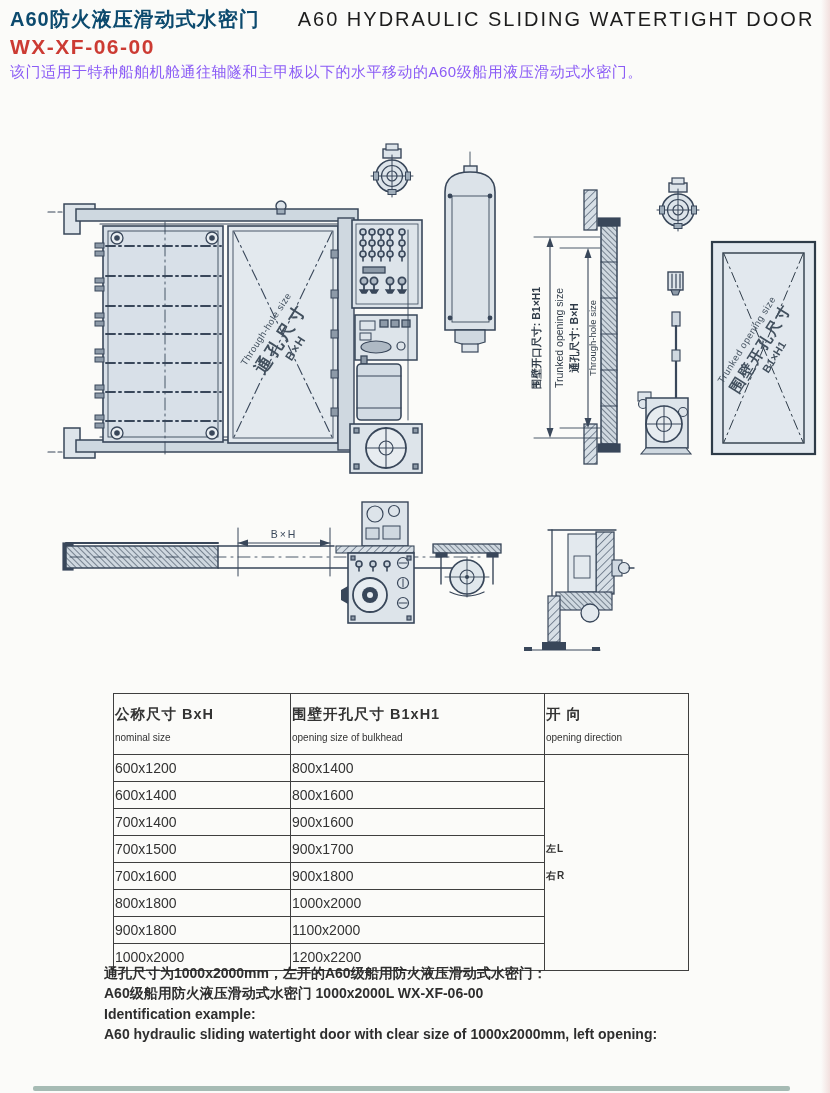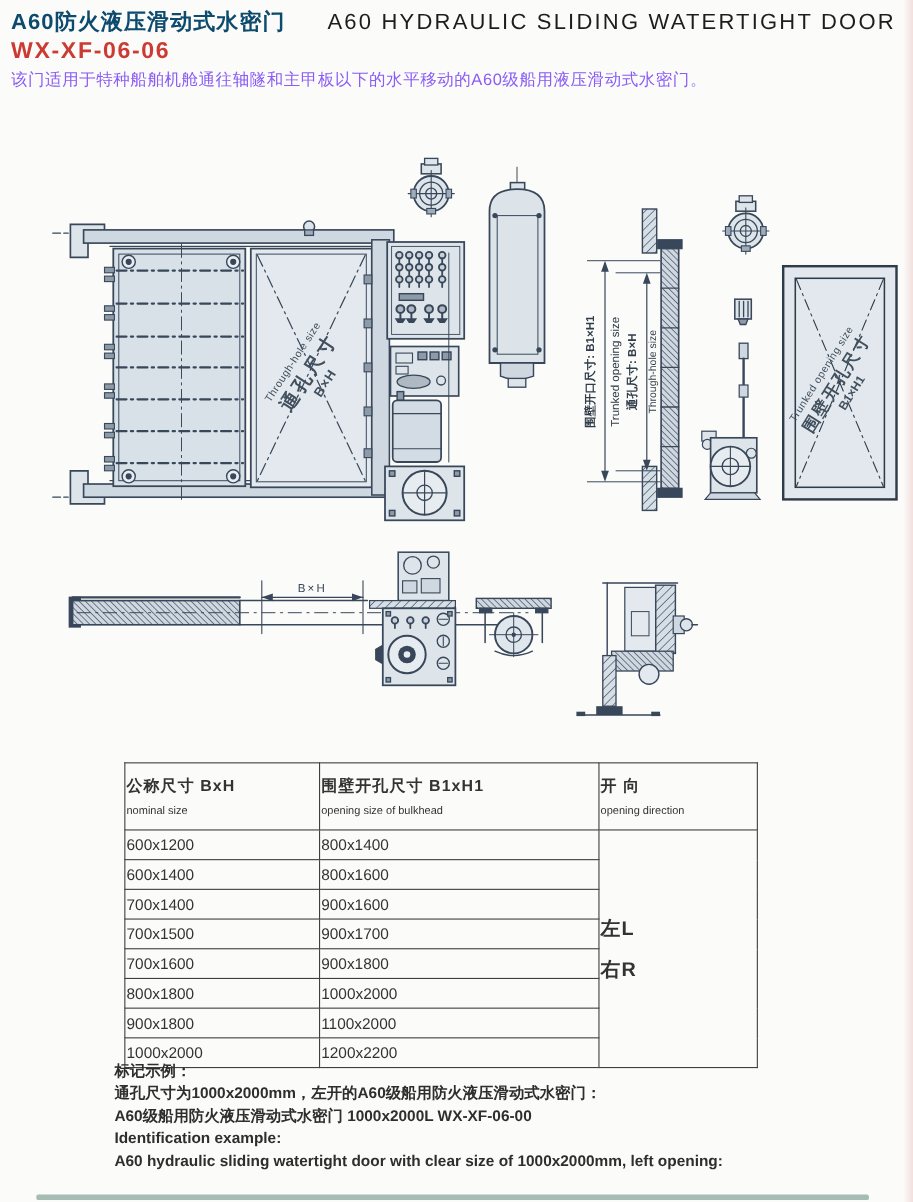--- a/index.html
+++ b/index.html
@@ -15,37 +15,37 @@
   .page-desc{position:absolute;left:10px;top:63px;font-size:15px;font-weight:normal;letter-spacing:0.5px;color:#8b5cf6;}
 
   svg text{font-family:"Liberation Sans","DejaVu Sans",sans-serif;}
 
   .spec-table{position:absolute;left:113px;top:693px;border-collapse:collapse;table-layout:fixed;background:transparent;}
   .spec-table td{border:1.6px solid #3f3f3f;text-align:left;vertical-align:middle;color:#333;}
   .spec-table .hdr{height:58px;}
   .spec-table .hdr .zh{font-size:14.5px;font-weight:bold;letter-spacing:1px;}
   .spec-table .hdr .en{font-size:10px;margin-top:8px;}
   .spec-table .val{height:24px;font-size:14px;}
-  .dir-cell{font-size:18px;font-weight:bold;}
+  .dir-cell{font-size:10px;font-weight:bold;}
   .dir-cell .opt{margin:13px 0;letter-spacing:1px;}
 
   .example-block{position:absolute;left:104px;top:963px;font-size:14px;font-weight:bold;line-height:20.4px;color:#2e2e2e;white-space:nowrap;}
 
   .edge-right{position:absolute;right:0;top:0;width:9px;height:1093px;
     background:linear-gradient(to left, rgba(222,160,160,0.30), rgba(222,160,160,0));}
   .bottom-strip{position:absolute;left:33px;top:1086px;width:757px;height:5px;
     background:rgba(96,134,123,0.55);border-radius:2px;}
 </style>
 </head>
 <body>
 
 <div class="header-line">
   <span class="title-zh">A60防火液压滑动式水密门</span><span class="title-en">A60 HYDRAULIC SLIDING WATERTIGHT DOOR</span>
 </div>
-<div class="model-code">WX-XF-06-06</div>
+<div class="model-code">WX-XF-06-00</div>
 <div class="page-desc">该门适用于特种船舶机舱通往轴隧和主甲板以下的水平移动的A60级船用液压滑动式水密门。</div>
 
 <svg width="830" height="1093" viewBox="0 0 830 1093" style="position:absolute;left:0;top:0;" fill="none" stroke-linecap="round">
   <defs>
     <pattern id="hatchA" patternUnits="userSpaceOnUse" width="5.5" height="5.5" patternTransform="rotate(45)">
       <rect width="5.5" height="5.5" fill="#d7dfe6"></rect>
       <line x1="0" y1="0" x2="0" y2="5.5" stroke="#47566a" stroke-width="1.3"></line>
     </pattern>
     <pattern id="hatchB" patternUnits="userSpaceOnUse" width="4" height="4" patternTransform="rotate(-45)">
       <rect width="4" height="4" fill="#cfd8e0"></rect>
@@ -419,21 +419,20 @@
     <td class="val">1100x2000</td>
   </tr>
   <tr>
     <td class="val">1000x2000</td>
     <td class="val">1200x2200</td>
   </tr>
 </tbody>
   </table>
 
 <div class="example-block">
-  <div>标记示例：</div>
   <div>通孔尺寸为1000x2000mm，左开的A60级船用防火液压滑动式水密门：</div>
   <div>A60级船用防火液压滑动式水密门 1000x2000L WX-XF-06-00</div>
   <div>Identification example:</div>
   <div>A60 hydraulic sliding watertight door with clear size of 1000x2000mm, left opening:</div>
 </div>
 
 <div class="edge-right"></div>
 <div class="bottom-strip"></div>
 
 </body></html>

